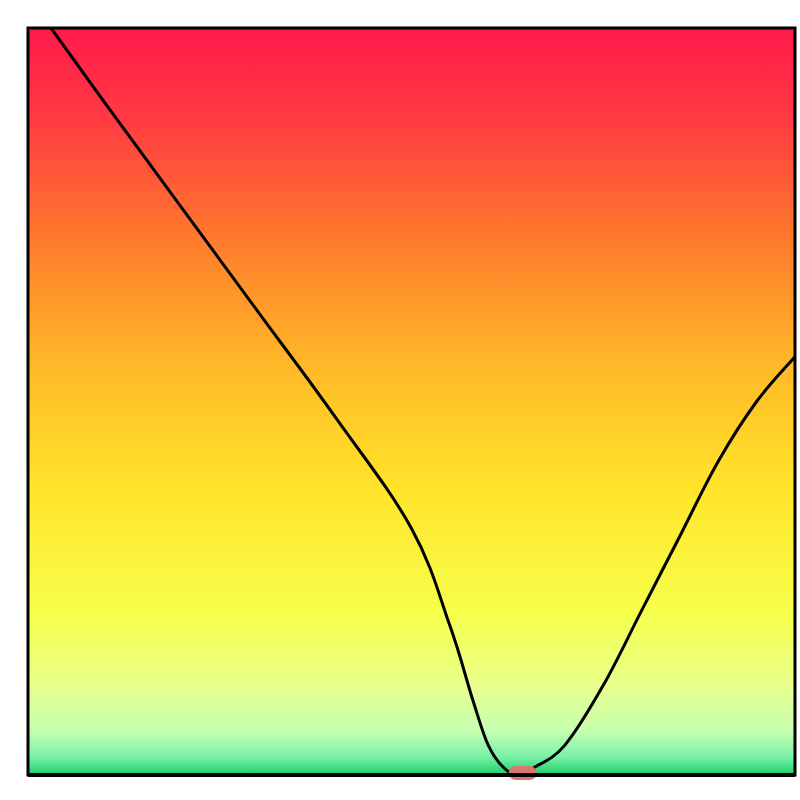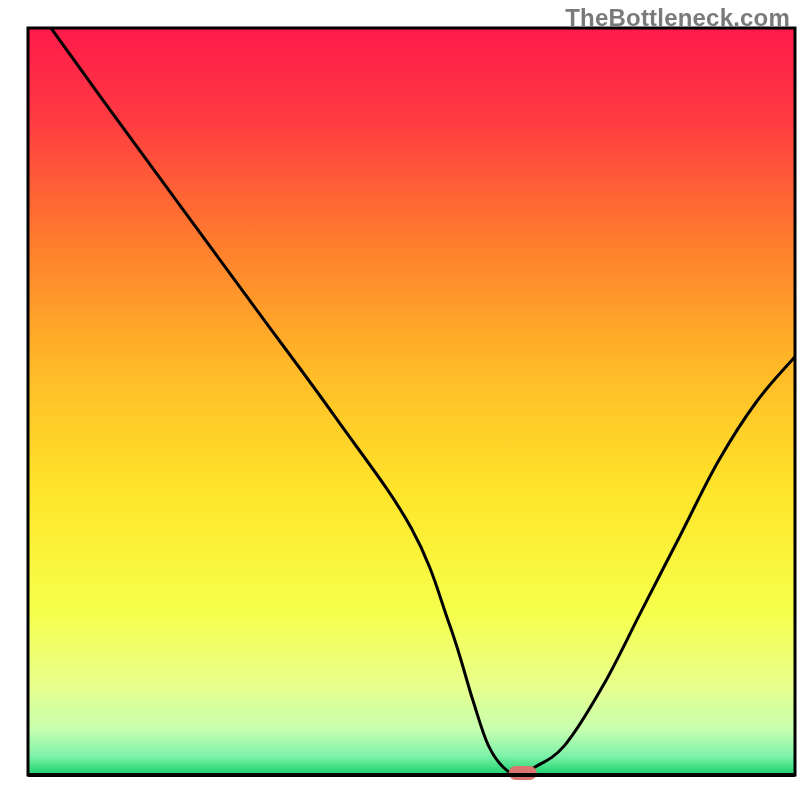--- a/index.html
+++ b/index.html
@@ -27,21 +27,20 @@
     z-index: 10;
   }
   svg {
     display: block;
   }
 </style>
 </head>
 <body>
 
 <div class="chart-container">
-  <div class="watermark">TheBottleneck.com</div>
   <svg id="chart-svg" width="800" height="800" viewBox="0 0 800 800">
     <defs>
       <linearGradient id="bg-grad" x1="0" y1="0" x2="0" y2="1">
           <stop offset="0%" stop-color="#ff1a4b"></stop>
           <stop offset="12%" stop-color="#ff3a42"></stop>
           <stop offset="28.000000000000004%" stop-color="#ff7a2e"></stop>
           <stop offset="45%" stop-color="#ffb827"></stop>
           <stop offset="62%" stop-color="#ffe52a"></stop>
           <stop offset="78%" stop-color="#f6ff4a"></stop>
           <stop offset="88%" stop-color="#e8ff8c"></stop>

